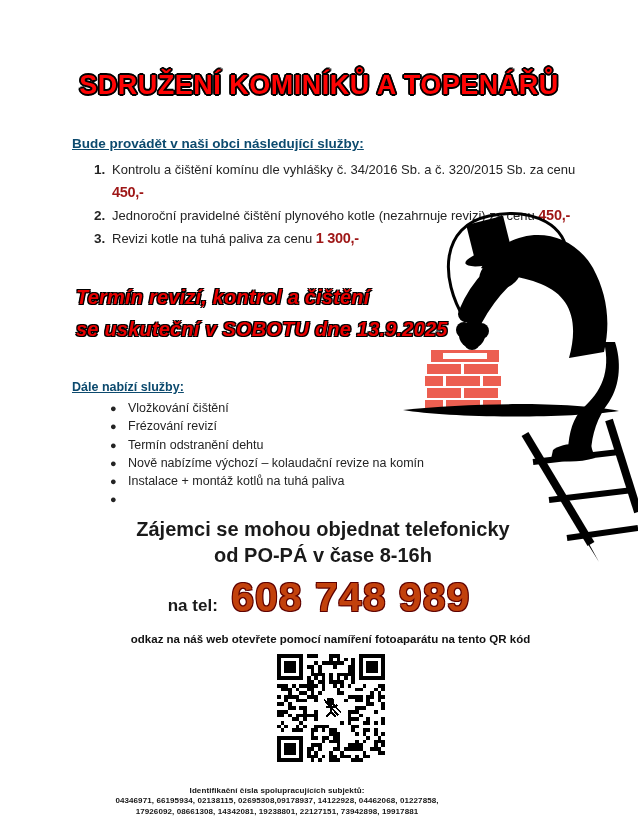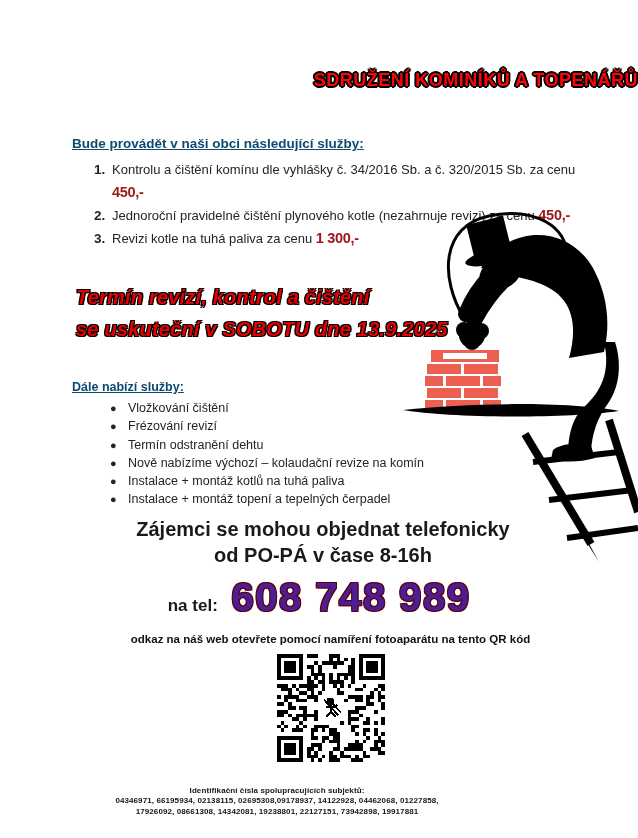--- a/index.html
+++ b/index.html
@@ -2,22 +2,22 @@
 <html><head>
 <meta charset="utf-8">
 <style>
   html,body{margin:0;padding:0;background:#fff;}
   #page{
     position:relative;width:638px;height:838px;background:#ffffff;overflow:hidden;
     font-family:"Liberation Sans","DejaVu Sans",sans-serif;color:#1f1f1f;
   }
   
   .title{
-    position:absolute;top:70px;left:0;right:0;text-align:right;
-    font-size:18px;font-weight:bold;letter-spacing:.5px;color:#ff0404;
+    position:absolute;top:70px;left:0;right:0;text-align:center;
+    font-size:27px;font-weight:bold;letter-spacing:.5px;color:#ff0404;
     text-shadow:-1.4px -1.4px 0 #000,1.4px -1.4px 0 #000,-1.4px 1.4px 0 #000,1.4px 1.4px 0 #000,0 1.8px 0 #000,0 -1.8px 0 #000,1.8px 0 0 #000,-1.8px 0 0 #000;
   }
   
   .services{position:absolute;top:136px;left:72px;width:505px;}
   .sec-heading{font-size:13.5px;font-weight:bold;text-decoration:underline;color:#0c4a6e;}
   .olist{margin-top:7px;}
   .oli{display:flex;align-items:baseline;font-size:13px;line-height:23px;color:#242424;}
   .onum{font-weight:bold;width:18px;margin-left:22px;flex:none;font-size:13.5px;}
   .price{font-weight:bold;font-size:14.5px;color:#9e1616;letter-spacing:-.3px;}
   
@@ -32,21 +32,21 @@
   .more .sec-heading{font-size:12.5px;}
   .blist{margin-top:5px;}
   .bli{display:flex;align-items:baseline;font-size:12.5px;line-height:18.3px;color:#242424;}
   .bdot{width:18px;margin-left:38px;flex:none;font-size:11px;}
   
   .contact{position:absolute;top:516px;left:0;width:638px;text-align:center;}
   .c-line{font-size:20px;font-weight:bold;line-height:26px;color:#1a1a1a;padding-left:8px;}
   .tel-row{margin-top:9px;line-height:40px;white-space:nowrap;}
   .tel-label{font-size:17px;font-weight:bold;color:#1a1a1a;vertical-align:baseline;}
   .tel-number{
-    font-size:41px;font-weight:bold;color:#4c1d95;letter-spacing:1px;margin-left:9px;
+    font-size:41px;font-weight:bold;color:#c2410c;letter-spacing:1px;margin-left:9px;
     text-shadow:-1px -1px 0 #5e0000,1px -1px 0 #5e0000,-1px 1px 0 #5e0000,1px 1px 0 #5e0000;
   }
   .qr-note{margin-top:7px;font-size:11.5px;font-weight:bold;color:#111;padding-left:23px;}
   
   .qr-wrap{position:absolute;top:654px;left:277px;width:108px;height:108px;}
   
   .footer{position:absolute;top:786px;left:0;width:554px;text-align:center;
     font-size:8px;font-weight:bold;line-height:10.3px;color:#161616;letter-spacing:.1px;}
   
   .illus{position:absolute;left:383px;top:210px;width:255px;height:395px;}
@@ -99,21 +99,20 @@
       <div class="bli">
           <span class="bdot">●</span>
           <span>Nově nabízíme výchozí – kolaudační revize na komín</span>
         </div>
       <div class="bli">
           <span class="bdot">●</span>
           <span>Instalace + montáž kotlů na tuhá paliva</span>
         </div>
       <div class="bli">
           <span class="bdot">●</span>
-          <span>Instalace + montáž topení a tepelných čerpadel</span>
         </div>
     </div>
   </div>
 
   <div class="contact">
     <div class="c-line">Zájemci se mohou objednat telefonicky</div>
     <div class="c-line">od PO-PÁ v čase 8-16h</div>
     <div class="tel-row">
       <span class="tel-label">na tel:</span>
       <span class="tel-number">608 748 989</span>

